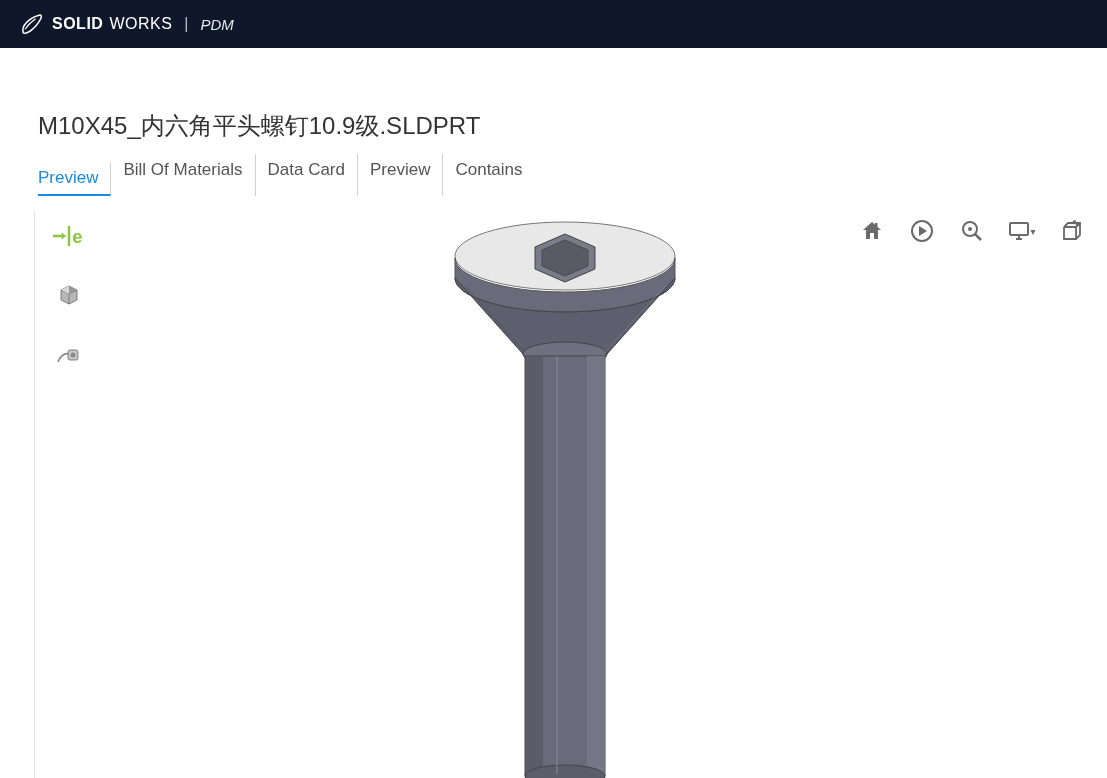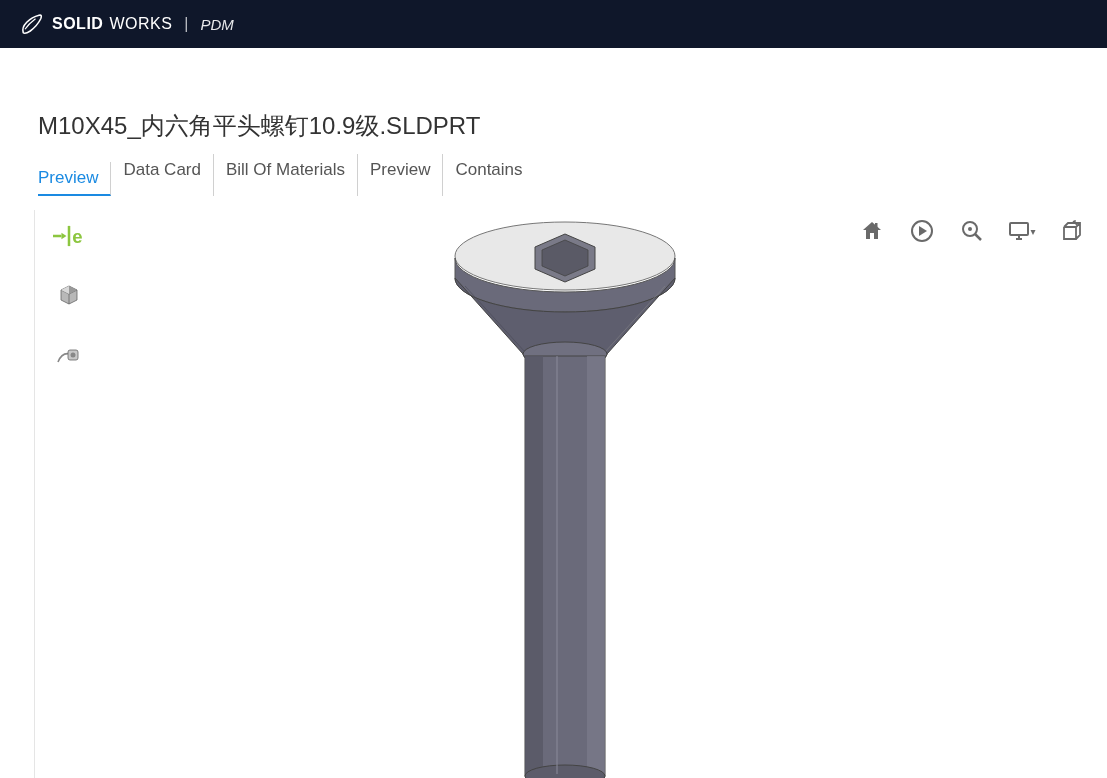--- a/index.html
+++ b/index.html
@@ -48,22 +48,22 @@
       <span class="logo-light">WORKS</span>
     <span class="logo-divider">|</span>
     <span class="logo-pdm">PDM</span>
   </div>
 </div>
 
 <div class="filename">M10X45_内六角平头螺钉10.9级.SLDPRT</div>
 
 <div class="tabs">
   <div class="tab active">Preview</div>
+  <div class="tab">Bill Of Materials</div>
   <div class="tab">Data Card</div>
-  <div class="tab">Bill Of Materials</div>
   <div class="tab">Preview</div>
   <div class="tab">Contains</div>
 </div>
 
 <div class="preview-area">
 
   <div class="left-tools">
     <div class="left-tool">
       <svg width="38" height="28" viewBox="0 0 38 28">
         <line x1="0" y1="14" x2="10" y2="14" stroke="#8cc63f" stroke-width="3"></line>

